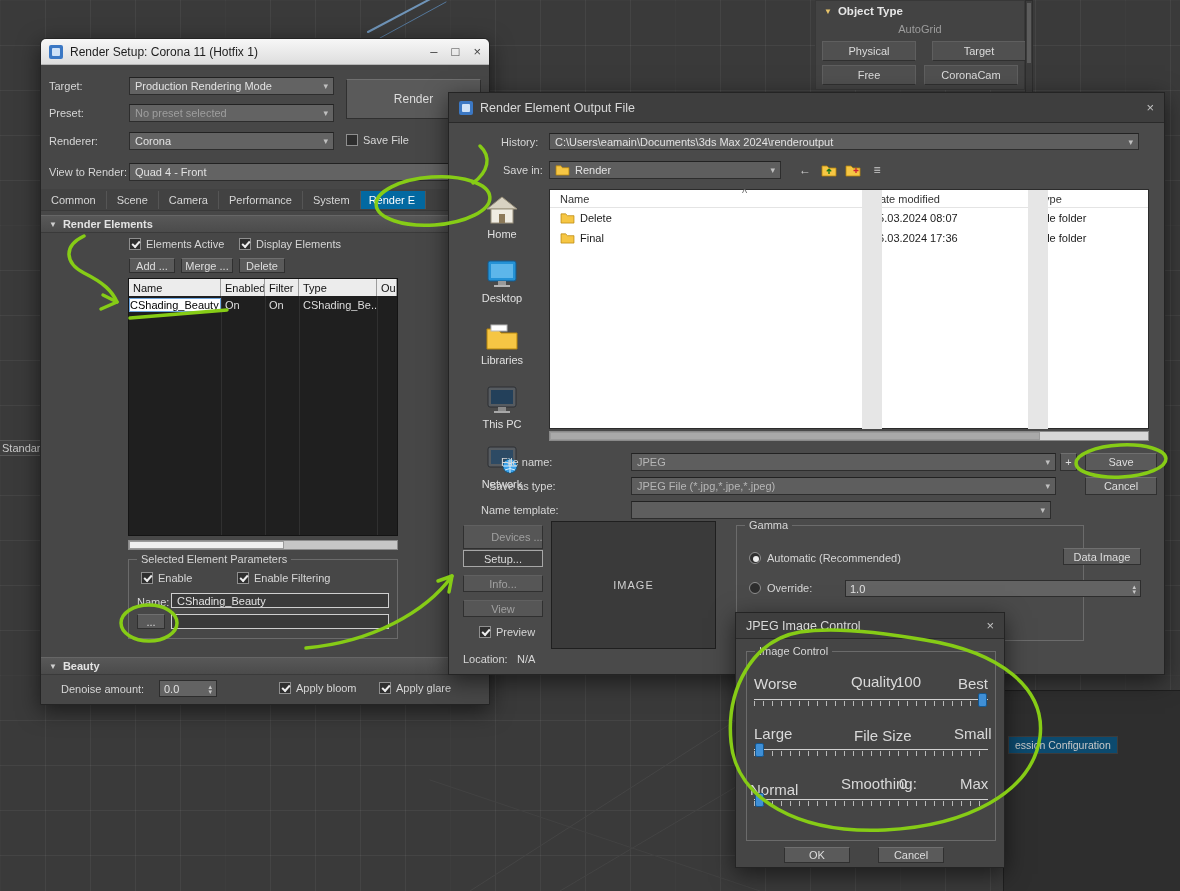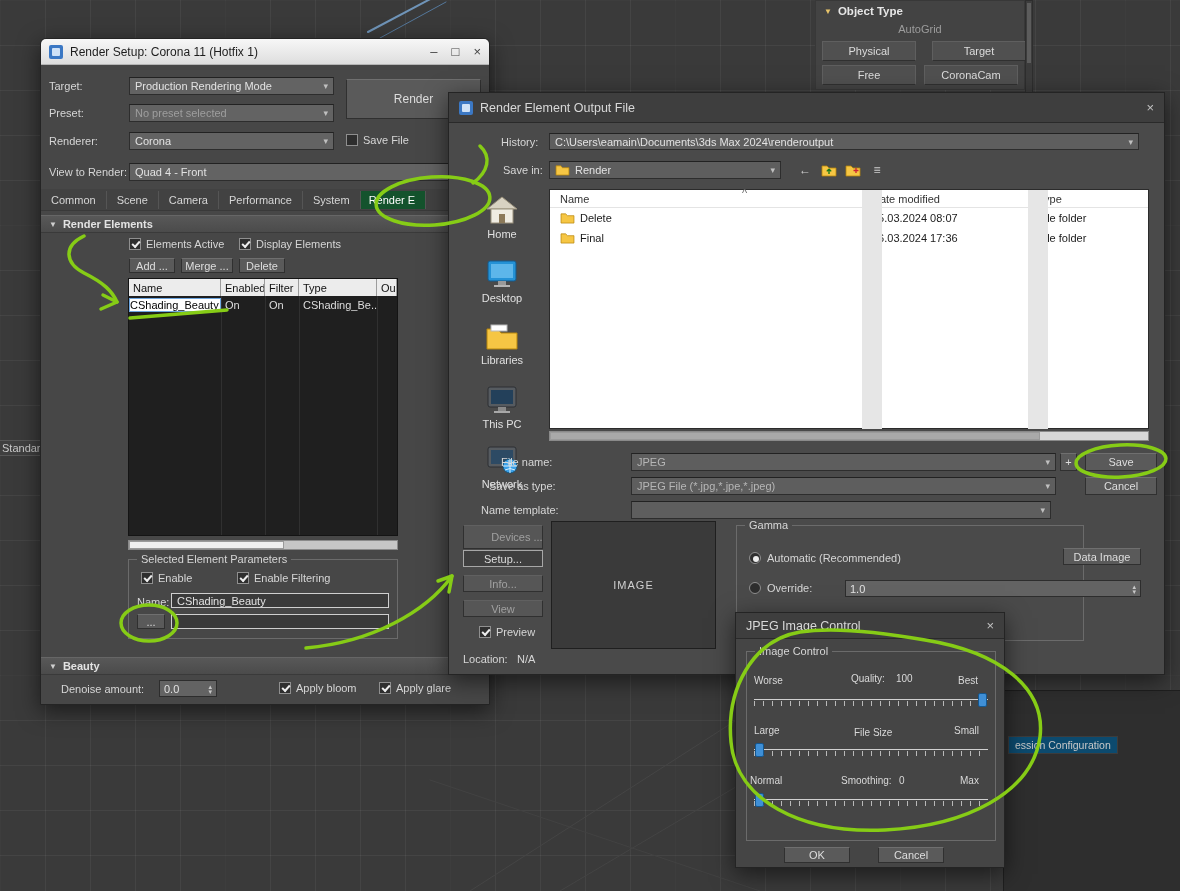--- a/index.html
+++ b/index.html
@@ -48,21 +48,21 @@
   .slider{position:absolute;height:16px;}
   .slider .track{position:absolute;left:0;right:0;top:6px;height:1px;background:#d0d0d0;}
   .slider .ticks{position:absolute;left:0;right:0;top:8px;height:5px;background:repeating-linear-gradient(90deg,#b9b9b9 0 1px,transparent 1px 9px);}
   .slider .handle{position:absolute;top:0;width:9px;height:14px;background:#3f8fd6;border:1px solid #14578f;border-radius:2px;}
 
   
   #render-setup{left:40px;top:38px;width:450px;height:667px;background:#474747;border-radius:6px 6px 0 0;}
   #render-setup .body{position:absolute;left:0;top:26px;right:0;bottom:0;}
   .tabbar{position:absolute;left:0;right:0;top:124px;height:22px;display:flex;align-items:center;gap:0;border-bottom:1px solid #393939;background:#424242;}
   .tab{padding:3px 10px;color:#d6d6d6;font-size:11px;border-right:1px solid #555;white-space:nowrap;}
-  .tab.active{background:#14532d;color:#fff;padding-left:8px;}
+  .tab.active{background:#0369a1;color:#fff;padding-left:8px;}
   .etable{position:absolute;left:87px;top:213px;width:270px;height:258px;background:#1f1f1f;border:1px solid #141414;font-size:11px;}
   .etable .hdr{display:flex;background:#ececec;color:#111;height:17px;align-items:center;}
   .etable .hdr span{padding:0 4px;border-right:1px solid #9c9c9c;height:100%;display:flex;align-items:center;}
   .etable .row{display:flex;height:17px;align-items:center;color:#ddd;}
   .etable .row .c0{background:#fff;color:#000;border:1px solid #6ea6e0;}
   .etable span{overflow:hidden;white-space:nowrap;}
   .c0{width:92px;} .c1{width:44px;} .c2{width:34px;} .c3{width:78px;} .c4{flex:1;}
   .colline{position:absolute;top:17px;bottom:0;width:1px;background:rgba(255,255,255,.08);}
   .hscroll{position:absolute;height:10px;background:#c6c6c6;border:1px solid #8a8a8a;}
   .hscroll .thumb{position:absolute;top:0;bottom:0;background:#efefef;border:1px solid #9a9a9a;}
@@ -77,21 +77,21 @@
   .fc0{width:312px;} .fc1{width:166px;} .fc2{flex:1;}
   .fsep{position:absolute;top:0;bottom:-222px;width:1px;background:#e6e6e6;}
   .frow{display:flex;height:20px;align-items:center;}
   .frow .name{display:flex;align-items:center;gap:5px;padding:0 10px;width:312px;}
   .navico{position:absolute;width:20px;height:18px;display:flex;align-items:center;justify-content:center;color:#cfcfcf;font-size:12px;}
   .imgbox{position:absolute;left:102px;top:398px;width:165px;height:128px;background:#3a3a3a;border:1px solid #1f1f1f;display:flex;align-items:center;justify-content:center;color:#cfcfcf;font-size:11px;letter-spacing:1px;}
 
   
   #jpeg-dlg{left:735px;top:612px;width:270px;height:256px;background:#454545;}
   #jpeg-dlg .tb-dark{height:26px;}
-  .jl{position:absolute;color:#d9d9d9;font-size:10px;white-space:nowrap;}
+  .jl{position:absolute;color:#d9d9d9;font-size:15px;white-space:nowrap;}
 
   
   #obj-panel{position:absolute;left:815px;top:0;width:210px;height:90px;background:#434343;border:1px solid #383838;}
   #obj-panel .hdr{display:flex;align-items:center;gap:6px;color:#e6e6e6;font-weight:bold;font-size:11.5px;padding:4px 8px 0;}
   #obj-panel .auto{position:absolute;left:0;right:0;top:22px;text-align:center;color:#9c9c9c;font-size:11px;}
   .obj-btn{position:absolute;width:94px;height:20px;background:#505050;border:1px solid #5f5f5f;border-bottom-color:#303030;color:#dcdcdc;font-size:11px;display:flex;align-items:center;justify-content:center;}
   .mini-scroll{position:absolute;left:1025px;top:0;width:8px;height:160px;background:#3c3c3c;border:1px solid #2e2e2e;}
   .mini-scroll .thumb{position:absolute;left:1px;right:1px;top:2px;height:60px;background:#5c5c5c;}
 
   #bottom-panel{position:absolute;left:1003px;top:690px;width:177px;height:201px;background:#2e2e2e;border-left:1px solid #1f1f1f;border-top:1px solid #1f1f1f;}
@@ -469,21 +469,21 @@
 
     <span class="jl" style="left:18px;top:112px;">Large</span>
     <span class="jl" style="left:118px;top:114px;">File Size</span>
     <span class="jl" style="left:218px;top:112px;">Small</span>
     <div class="slider" style="left:18px;top:130px;width:234px;">
       <span class="track"></span>
         <span class="ticks"></span>
       <span class="handle" style="left:1px;"></span>
     </div>
 
-    <span class="jl" style="left:14px;top:162px;">Normal</span>
+    <span class="jl" style="left:14px;top:168px;">Normal</span>
     <span class="jl" style="left:105px;top:162px;">Smoothing:</span>
     <span class="jl" style="left:163px;top:162px;">0</span>
     <span class="jl" style="left:224px;top:162px;">Max</span>
     <div class="slider" style="left:18px;top:180px;width:234px;">
       <span class="track"></span>
         <span class="ticks"></span>
       <span class="handle" style="left:1px;"></span>
     </div>
 
     <div class="btn" style="left:48px;top:234px;width:66px;height:16px;">OK</div>

